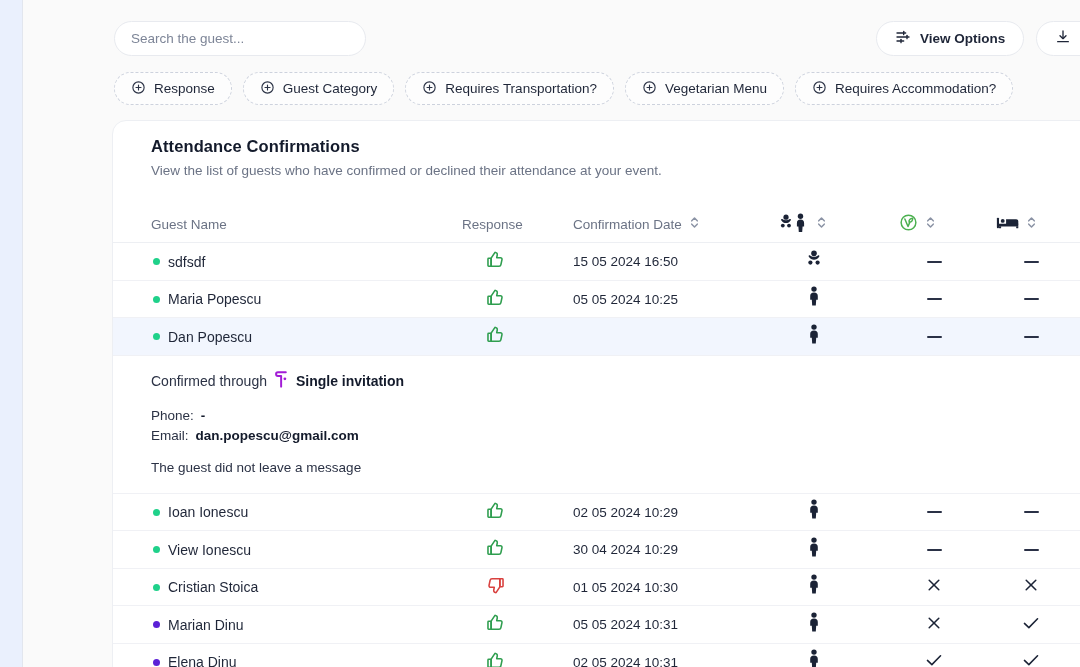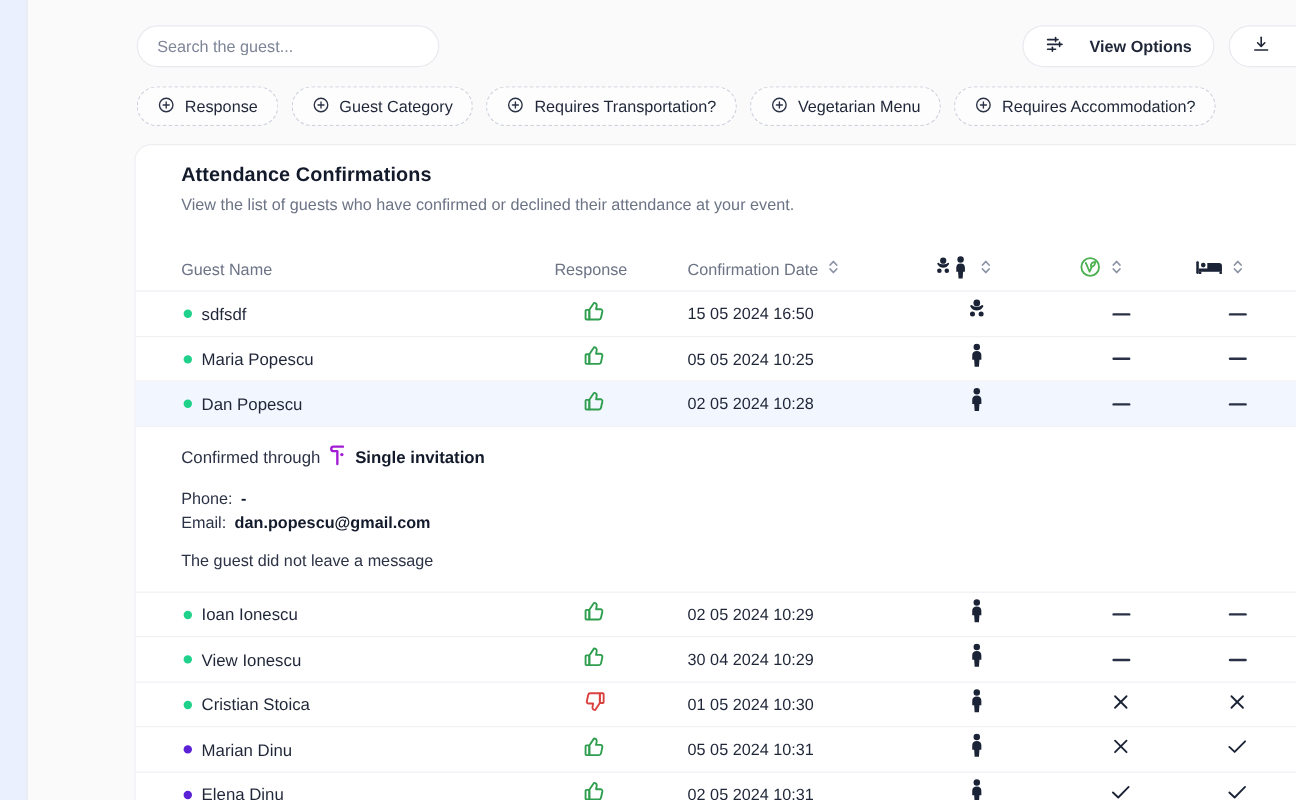--- a/index.html
+++ b/index.html
@@ -57,21 +57,21 @@
 
   .top-actions {
     position: absolute; right: -18px; top: 21px;
     display: flex; gap: 12px; align-items: center;
   }
   .pill-btn {
     height: 35px;
     background: #ffffff;
     border: 1px solid #e8eaef;
     border-radius: 18px;
-    display: flex; align-items: center; gap: 21px;
+    display: flex; align-items: center; gap: 9px;
     padding: 0 18px;
     font-size: 13.5px; font-weight: 600; color: #1f2638;
     cursor: pointer;
     white-space: nowrap;
   }
 
   
   .chips {
     position: absolute; left: 47px; top: 72px;
     display: flex; gap: 11px; align-items: center;
@@ -447,21 +447,20 @@
       <span class="dot" style="background:#1fd18a"></span>
     </div>
     <div class="cell c-name">Dan Popescu</div>
     <div class="cell c-resp">
                 <span>
     <svg width="21" height="21" viewBox="0 0 24 24" fill="none" stroke="#2f9e4f" stroke-width="1.8" stroke-linejoin="round">
       <path d="M7 10.5v9.2h9.1c1 0 1.8-.6 2-1.6l1.3-6c.2-1.1-.6-2.1-1.7-2.1h-4.3l.6-3.4c.2-1.3-.6-2.5-1.9-2.7-.5-.1-.9.2-1.1.6L7 10.5z"></path>
       <rect x="3.4" y="10.5" width="3.6" height="9.2" rx=".8"></rect>
     </svg></span>
               </div>
-    <div class="cell c-date">02 05 2024 10:28</div>
     <div class="cell c-cat">
                 <span>
     <svg width="16" height="22" viewBox="0 0 16 22" fill="#1b2336">
       <circle cx="8" cy="3.1" r="2.7"></circle>
       <path d="M8 6.5c-2.5 0-3.8 1.4-3.8 3.6v3.6h1.6l.4 5.9h3.6l.4-5.9h1.6V10.1C11.8 7.9 10.5 6.5 8 6.5z"></path>
     </svg></span>
               </div>
     <div class="cell c-veg">
                 <span class="dash"></span>
               </div>

